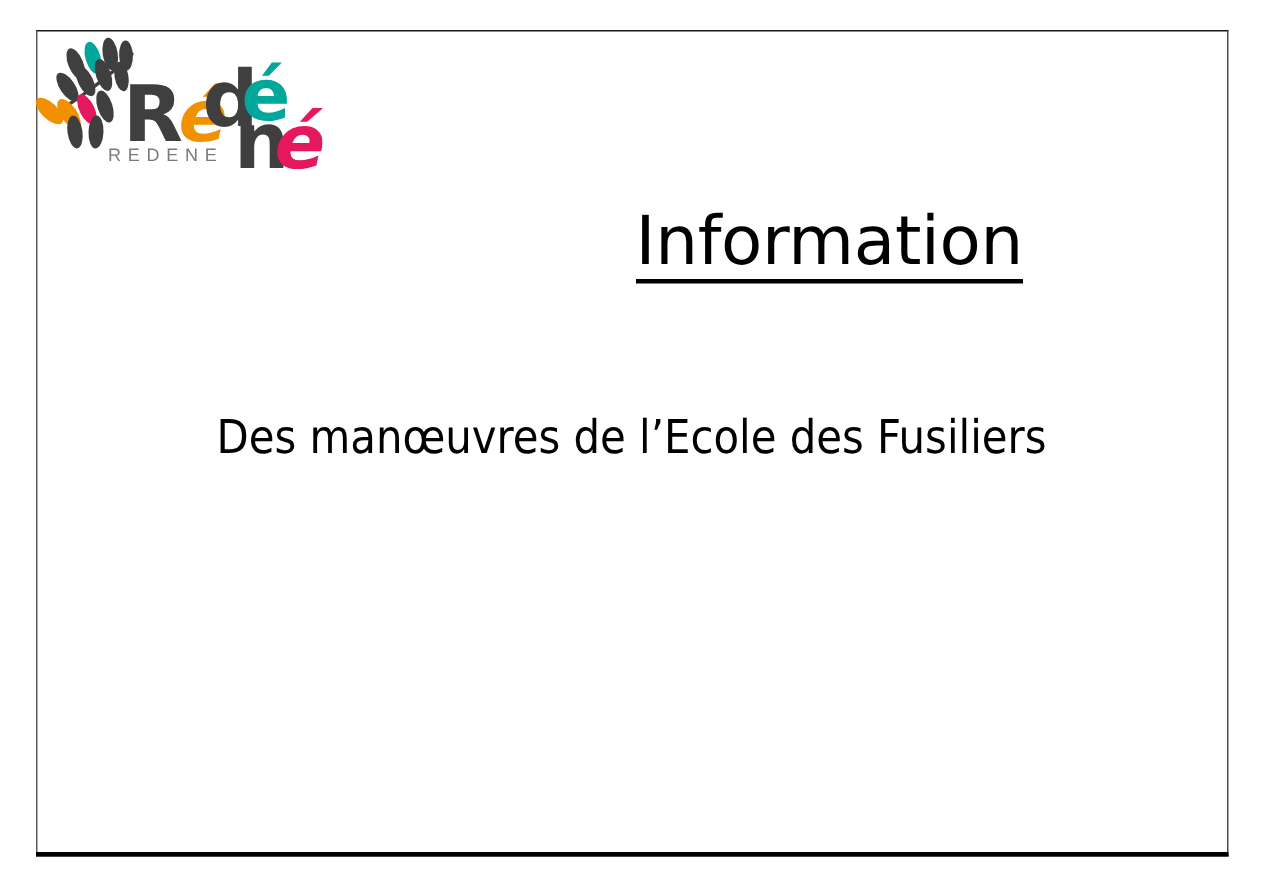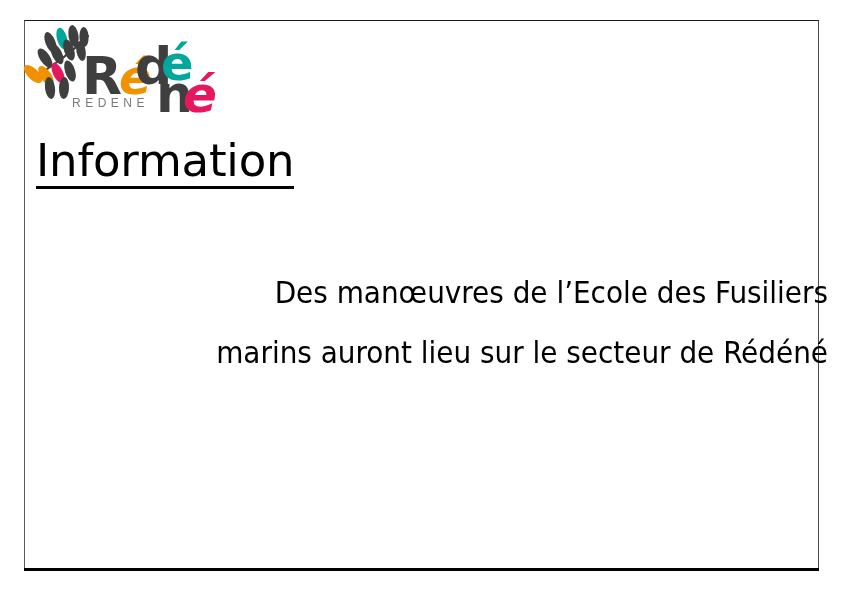--- a/index.html
+++ b/index.html
@@ -58,42 +58,41 @@
     width: 195px;
     height: 92px;
   }
 
   
   .title-wrap {
     position: absolute;
     left: 0;
     top: 137px;
     width: 682px;
-    text-align: left;
-    padding-left: 36px;
+    text-align: right;
   }
   .title {
     display: inline-block;
     font-family: "DejaVu Sans", sans-serif;
     font-size: 45px;
     font-weight: 400;
     line-height: 1.05;
     letter-spacing: -0.2px;
     color: #000000;
     border-bottom: 3px solid #000000;
     padding-bottom: 2px;
   }
 
   
   .body-wrap {
     position: absolute;
-    left: 38px;
+    left: 26px;
     top: 262px;
     width: 790px;
-    text-align: right;
+    text-align: center;
   }
   .body-line {
     font-family: "DejaVu Sans Condensed", "Liberation Sans Narrow", "Liberation Sans", sans-serif;
     font-stretch: condensed;
     font-size: 31px;
     line-height: 60px;
     color: #000000;
     white-space: nowrap;
   }
   .u-date {
@@ -145,16 +144,15 @@
       <text x="52" y="85" font-family="Liberation Sans, sans-serif" font-size="12" letter-spacing="4.5" fill="#7a7a7a">REDENE</text>
     </svg>
   </div>
 
   <div class="title-wrap">
     <span class="title">Information</span>
   </div>
 
   <div class="body-wrap">
     <div class="body-line">Des manœuvres de l’Ecole des Fusiliers</div>
-    <div class="body-line">marins auront lieu sur le secteur de Rédéné</div>
   </div>
 
 </div>
 
 </body></html>

